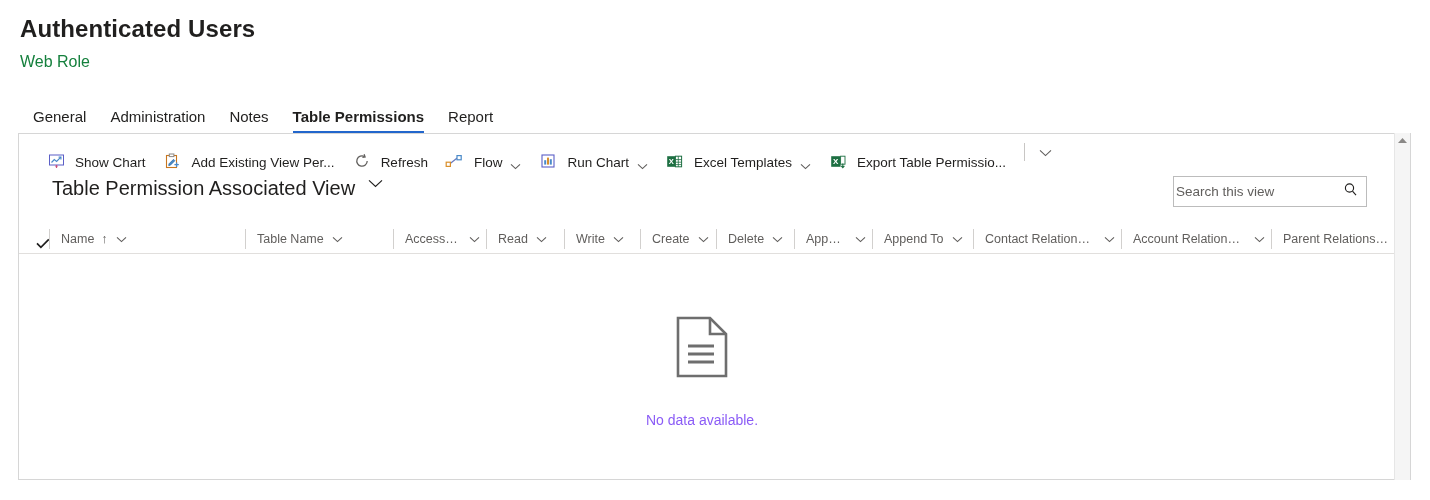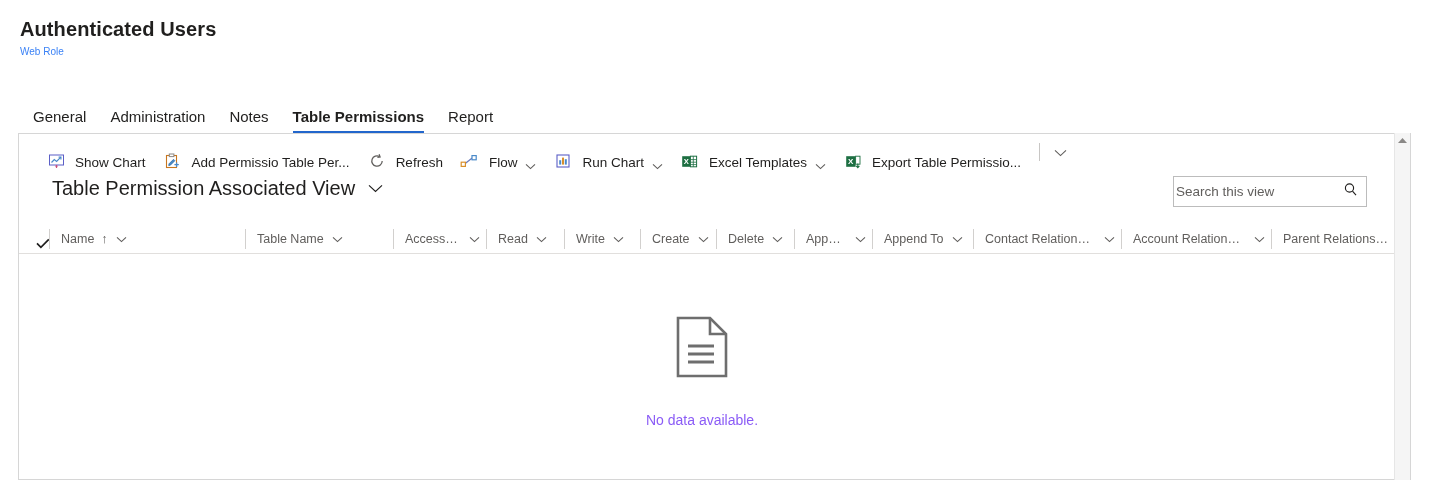--- a/index.html
+++ b/index.html
@@ -12,25 +12,25 @@
   }
   #page {
     position: relative;
     width: 1430px; height: 500px;
     background: #ffffff;
   }
 
   
   .form-header { position: absolute; left: 20px; top: 16px; }
   .record-title {
-    font-size: 20px; font-weight: bold; color: #201f1e;
+    font-size: 24px; font-weight: bold; color: #201f1e;
     letter-spacing: .1px; line-height: 26px;
   }
   .record-subtitle {
-    font-size: 10px; color: #3b82f6; line-height: 18px; margin-top: 1px;
+    font-size: 16px; color: #15803d; line-height: 18px; margin-top: 11px;
   }
 
   
   .tabstrip {
     position: absolute; left: 20px; top: 104px;
     display: flex; align-items: flex-start; gap: 0;
   }
   .tab {
     position: relative;
     font-size: 15px; color: #201f1e;
@@ -84,21 +84,21 @@
     height: 36px; width: 26px; cursor: pointer;
   }
 
   
   .viewrow {
     position: absolute; left: 0; top: 40px;
     width: 100%; height: 44px;
   }
   .viewselector {
     position: absolute; left: 33px; top: 0;
-    display: flex; align-items: center; gap: 13px;
+    display: flex; align-items: flex-start; gap: 13px;
     cursor: pointer;
   }
   .viewname {
     font-size: 20px; color: #201f1e; line-height: 28px;
     white-space: nowrap;
   }
   .searchbox {
     position: absolute; right: 44px; top: 2px;
     width: 194px; height: 31px;
     border: 1px solid #bcbcbc; background: #fff;
@@ -220,21 +220,21 @@
 
       <div class="cmd">
         <span class="ico">
           <svg width="17" height="17" viewBox="0 0 17 17">
             <rect x="2.5" y="2.5" width="10" height="12" fill="#ffffff" stroke="#c8761e" stroke-width="1.1"></rect>
             <rect x="5.3" y="1" width="4.6" height="2.6" fill="#ffffff" stroke="#8a8886" stroke-width="1"></rect>
             <path d="M5 10.8 L9.5 6.3 L10.9 7.7 L6.4 12.2 L4.7 12.6 Z" fill="#4a8ac9" stroke="#2b6ca3" stroke-width=".7"></path>
             <path d="M12.6 9.5 v4.4 M10.4 11.7 h4.4" stroke="#4a8ac9" stroke-width="1.3"></path>
           </svg>
         </span>
-        <span>Add Permissio Table Per...</span>
+        <span>Add Existing View Per...</span>
       </div>
 
       <div class="cmd">
         <span class="ico">
           <svg width="16" height="16" viewBox="0 0 16 16">
             <path d="M13.2 8 A5.2 5.2 0 1 1 10.6 3.5" fill="none" stroke="#605e5c" stroke-width="1.25"></path>
             <path d="M10.1 1.3 L11.1 3.9 L8.4 4.4" fill="none" stroke="#605e5c" stroke-width="1.25"></path>
           </svg>
         </span>
         <span>Refresh</span>

